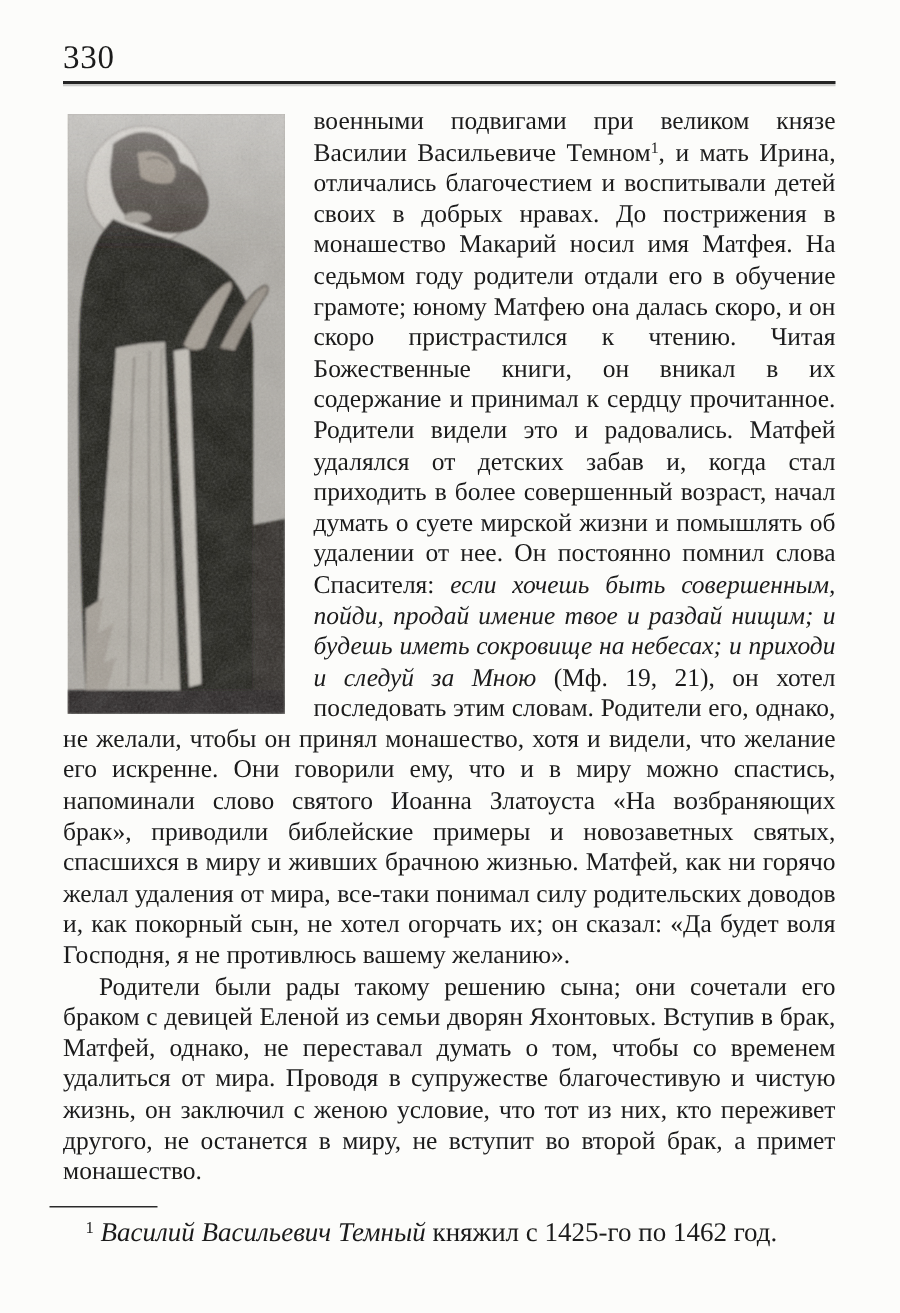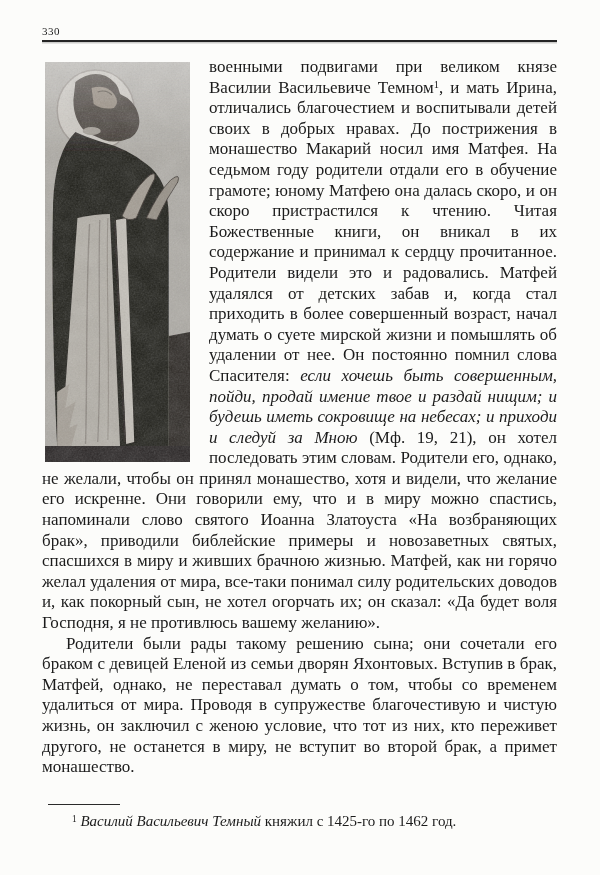--- a/index.html
+++ b/index.html
@@ -9,21 +9,21 @@
     background:#fcfcfa;
     color:#1b1b1b;
     font-family:"Liberation Serif","DejaVu Serif",serif;
     overflow:hidden;
   }
   
   .header{
     display:flex;align-items:baseline;
     padding:25px 43px 0 42px;
   }
-  .page-num{font-size:11px;letter-spacing:.5px;}
+  .page-num{font-size:22px;letter-spacing:.5px;}
   .running-title{
     font-style:italic;
     font-size:16.5px;
     letter-spacing:1.1px;
     word-spacing:5px;
     margin-left:46px;
     white-space:nowrap;
   }
   .header-rule{
     margin:3px 43px 0 42px;
@@ -49,23 +49,23 @@
   }
   .icon-figure{
     float:left;
     width:145px;height:400px;
     margin:5px 19px 5px 3px;
   }
   .icon-figure svg{display:block;width:100%;height:100%;}
   
   .footnote{
     position:absolute;
-    left:48px;top:804px;
+    left:33px;top:804px;
     width:515px;
-    font-size:15px;
+    font-size:18px;
     line-height:19px;
   }
   .footnote-rule{
     width:72px;
     border-top:1.6px solid #2a2a2a;
     margin:0 0 7px 0;height:0;
   }
   .footnote p{margin:0;text-indent:24px;}
 </style>
 </head>

